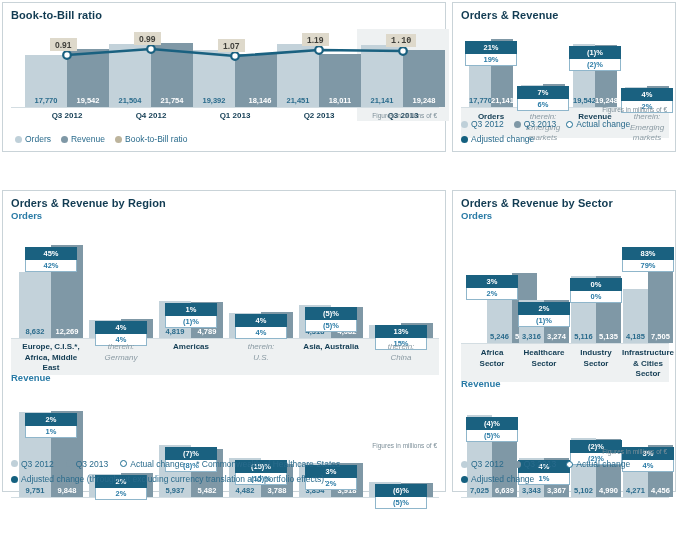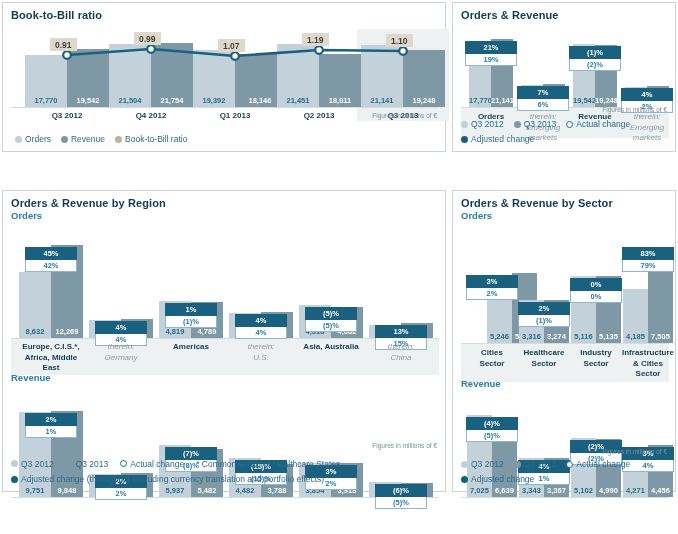--- a/index.html
+++ b/index.html
@@ -180,21 +180,21 @@
           <circle cx="56" cy="26" r="3.8" fill="#ffffff" stroke="#1a6180" stroke-width="2.2"></circle>
           <circle cx="140" cy="20" r="3.8" fill="#ffffff" stroke="#1a6180" stroke-width="2.2"></circle>
           <circle cx="224" cy="27" r="3.8" fill="#ffffff" stroke="#1a6180" stroke-width="2.2"></circle>
           <circle cx="308" cy="21" r="3.8" fill="#ffffff" stroke="#1a6180" stroke-width="2.2"></circle>
           <circle cx="392" cy="22" r="3.8" fill="#ffffff" stroke="#1a6180" stroke-width="2.2"></circle>
         </svg>
         <div class="ratio-box" style="left: 56px; top: 9px;">0.91</div>
         <div class="ratio-box" style="left: 140px; top: 3px;">0.99</div>
         <div class="ratio-box" style="left: 224px; top: 10px;">1.07</div>
         <div class="ratio-box" style="left: 308px; top: 4px;">1.19</div>
-        <div class="ratio-box" style="left: 392px; top: 5px;">1.10</div>
+        <div class="ratio-box" style="left: 392px; top: 5px; font-family: Liberation Mono, monospace;">1.10</div>
       </div>
     <div class="figs" style="bottom:32px;right:8px;">Figures in millions of €</div>
     <div class="legend" id="btb-legend" style="left:12px;bottom:6px;width:420px;">
         <span class="lg">
           <span class="dot light"></span>
           <span>Orders</span>
         </span>
         <span class="lg">
           <span class="dot dark"></span>
           <span>Revenue</span>
@@ -505,21 +505,21 @@
           </div>
           <div class="bar b" style="width: 25px; height: 70px; margin-left: 0px;">
             <span class="val">5,353</span>
           </div>
         </div>
         <div class="badge" style="left: 31px; top: 40px;">
           <div class="adj">3%</div>
           <div class="act">2%</div>
         </div>
         <div class="xlab" style="left: 5px; width: 52px; top: 113px;">
-          <div>Cities</div>
+          <div>Africa</div>
           <div>Sector</div>
         </div>
         <div class="grp" style="left: 58px; bottom: 40px; height: 108px; align-items: flex-end;">
           <div class="bar a" style="width: 25px; height: 43px;">
             <span class="val">3,316</span>
           </div>
           <div class="bar b" style="width: 25px; height: 43px; margin-left: 0px;">
             <span class="val">3,274</span>
           </div>
         </div>

